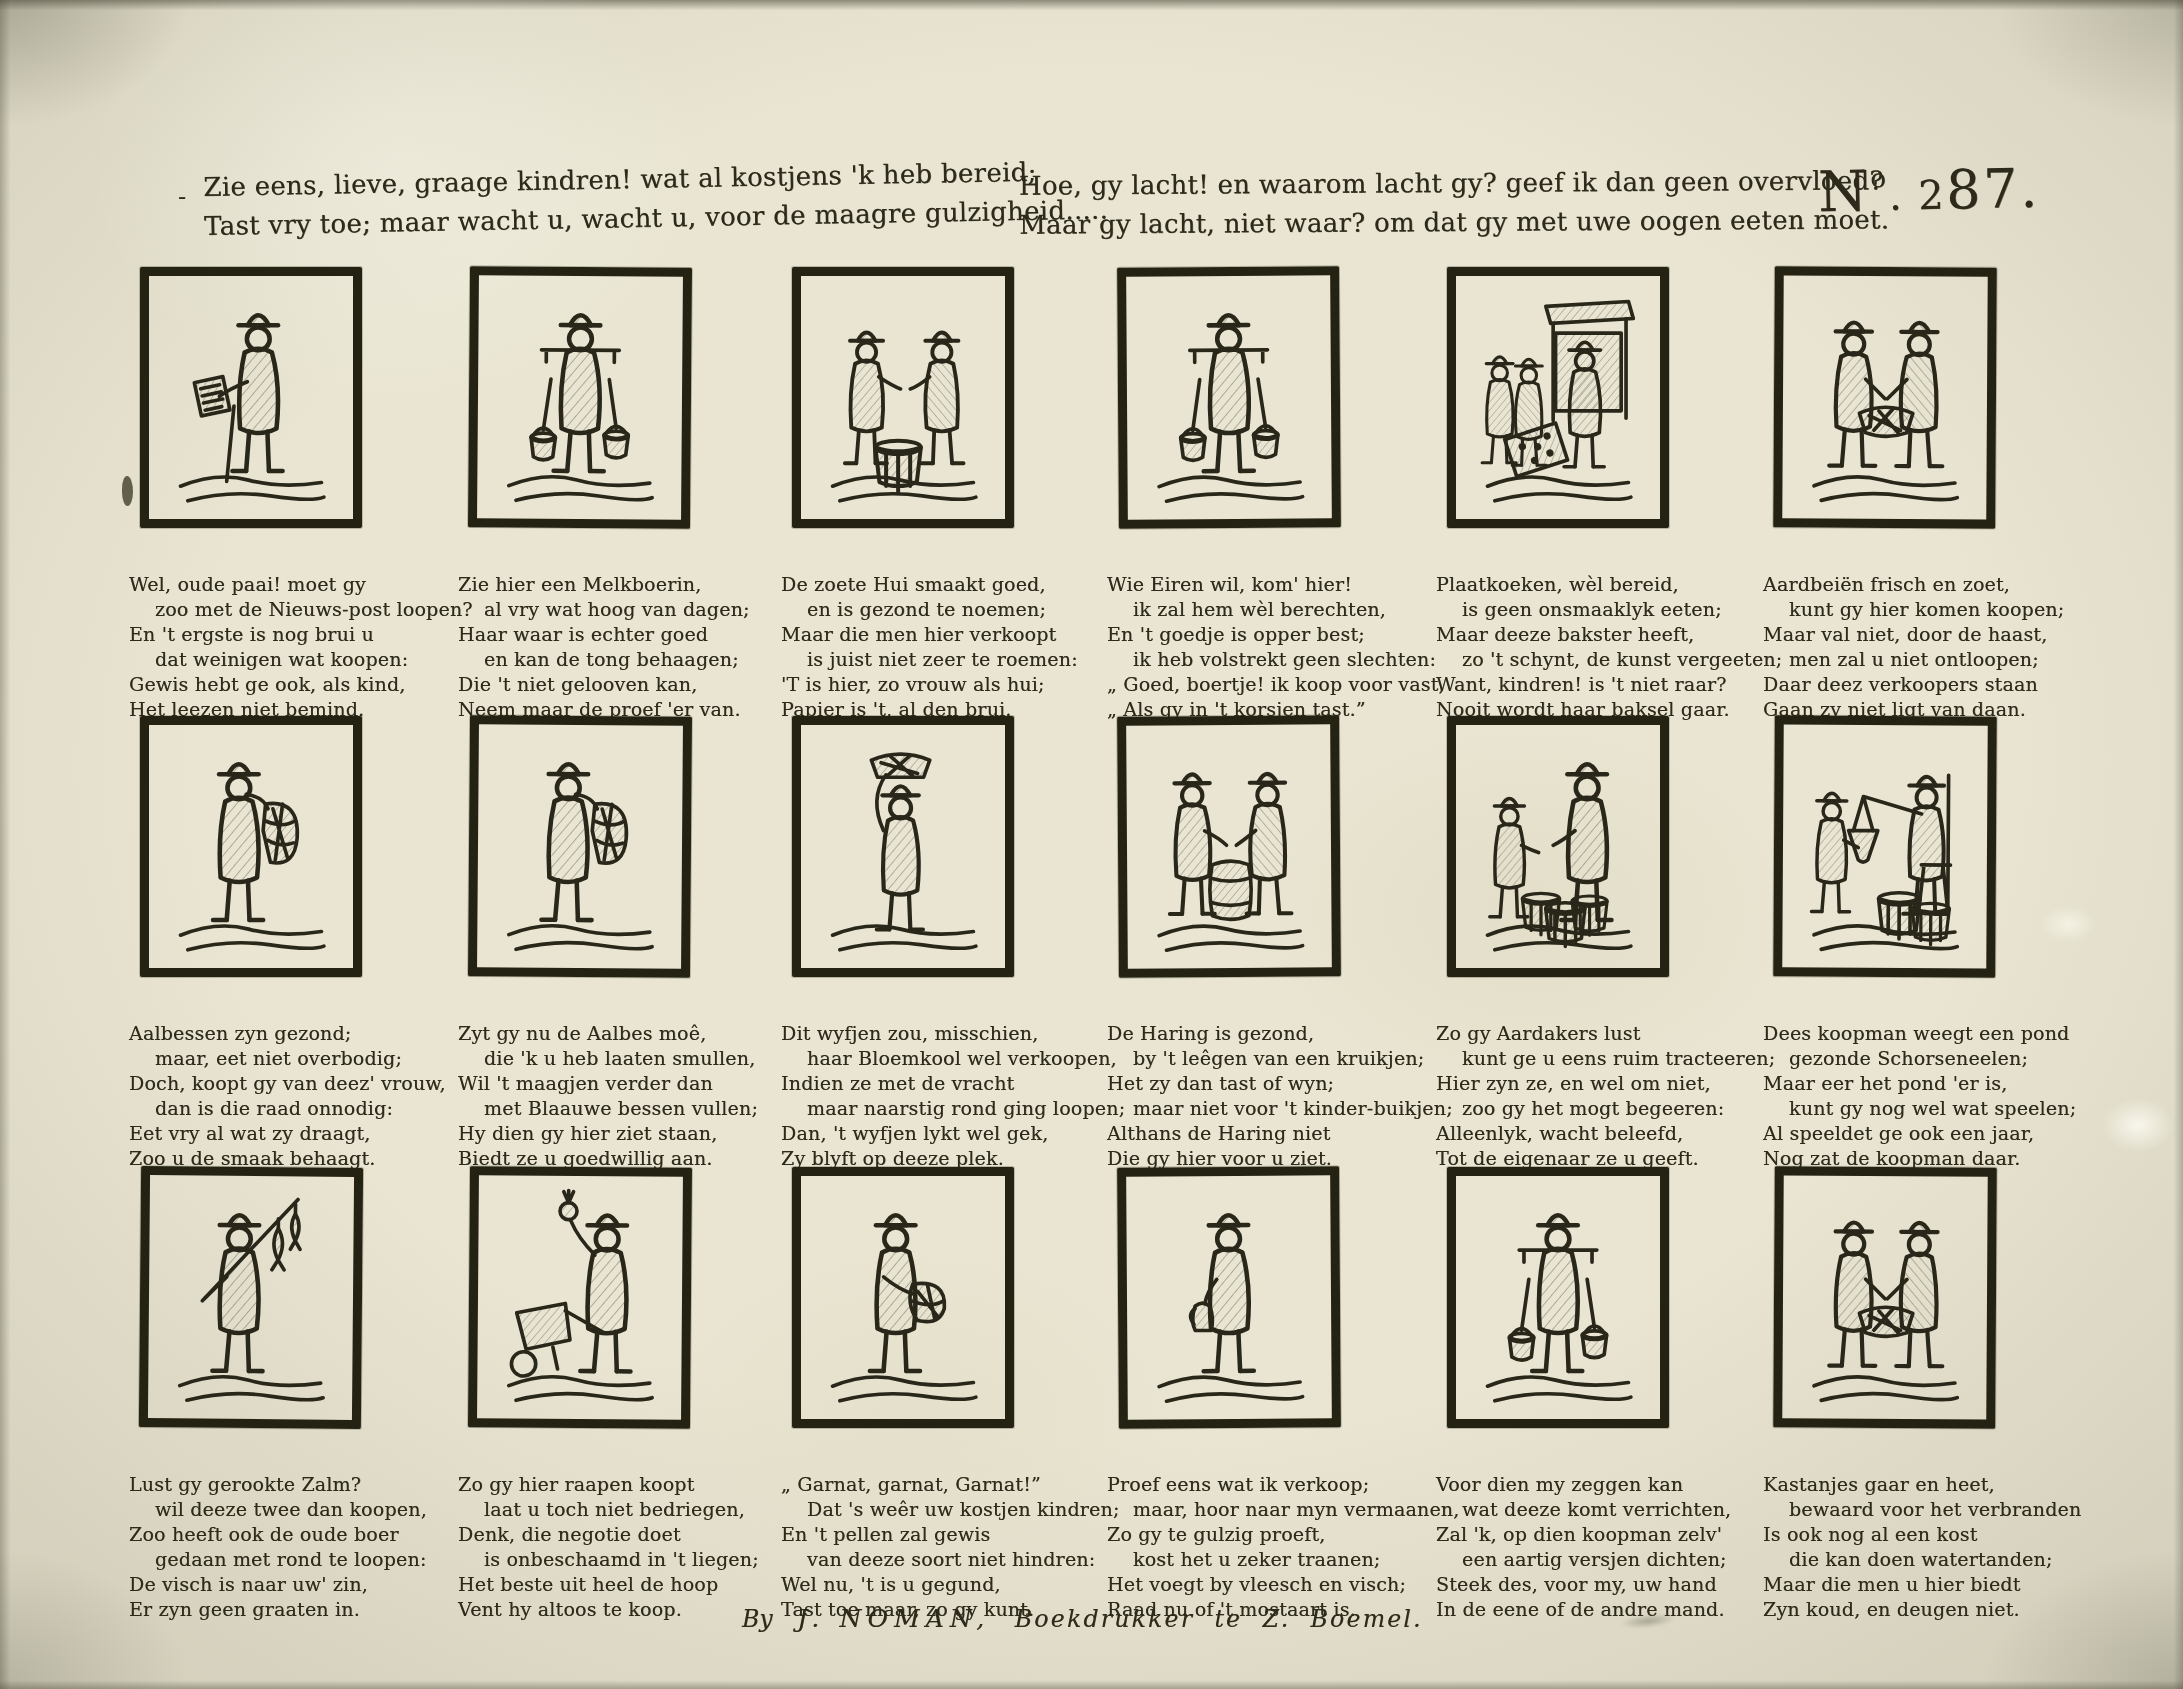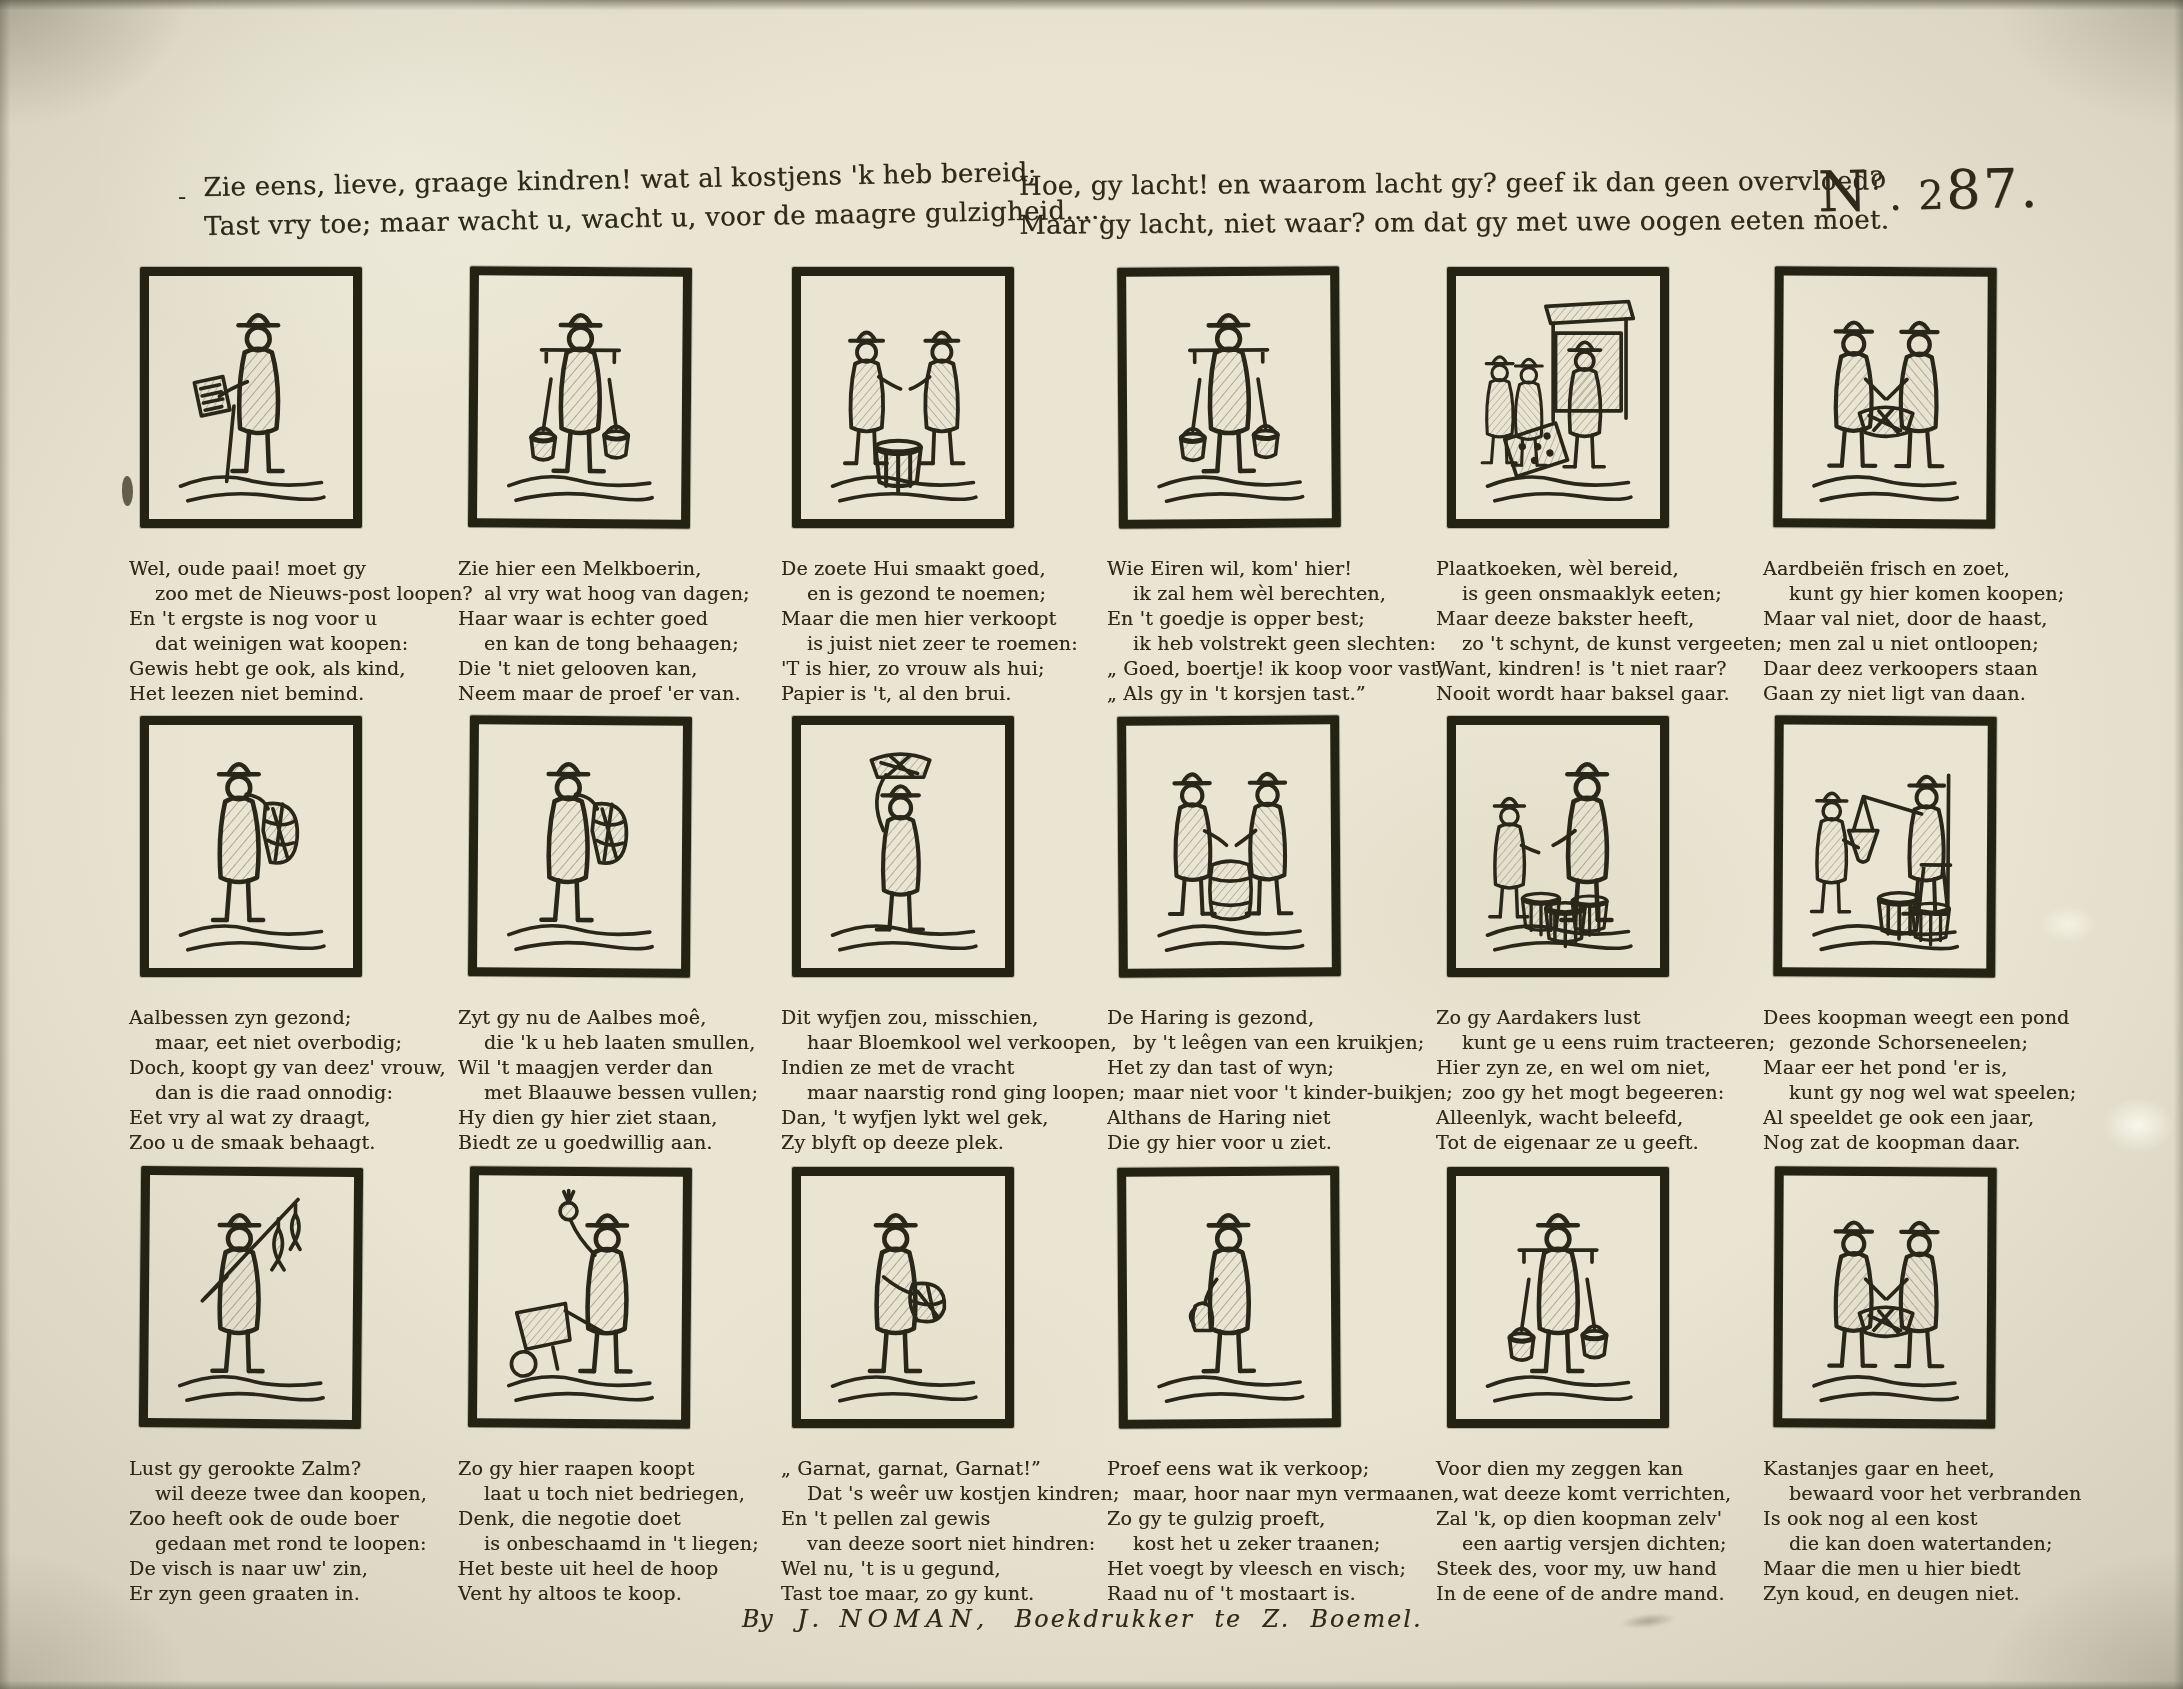--- a/index.html
+++ b/index.html
@@ -33,21 +33,21 @@
   .no-n{font-size:56px;} .no-sup{font-size:26px;vertical-align:23px;margin-left:0.9px;}
   .no-dot{font-size:40px;} .no-d1{font-size:40px;margin-left:14px;} .no-d2{font-size:54px;}
   .cell{position:absolute;width:314px;}
   .c1{left:129px;} .c2{left:458px;} .c3{left:781px;} .c4{left:1107px;} .c5{left:1436px;} .c6{left:1763px;}
   .r1{top:267px;} .r2{top:716px;} .r3{top:1167px;}
   .woodcut{width:204px;height:243px;border:9.6px solid #242213;border-radius:1.7px;margin-left:10.5px;
            box-shadow:0 0 0 0.9px rgba(36,34,19,.25);}
   .c2 .woodcut{transform:rotate(.45deg);} .c4 .woodcut{transform:rotate(-.4deg);}
   .c6 .woodcut{transform:rotate(.35deg);} .r3.c1 .woodcut{transform:rotate(.5deg);}
   .cut{width:100%;height:100%;display:block;}
-  .verse{margin-top:28px;}
+  .verse{margin-top:44px;}
   .vline{font-size:19px;line-height:25px;white-space:nowrap;letter-spacing:0.2px;
          text-shadow:0.3px 0.3px 0 rgba(45,42,27,.55);}
   .vline:nth-child(2),.vline:nth-child(4){padding-left:26px;}
   .imprint{position:absolute;left:742px;top:1604px;width:629px;text-align:center;font-style:italic;
            font-size:23.6px;white-space:nowrap;text-shadow:0.3px 0.3px 0 rgba(45,42,27,.5);}
   .imp-name{letter-spacing:6.1px;margin:0 17px;font-size:25px;}
   .imp-rest{letter-spacing:2.2px;word-spacing:10.5px;}
   .smudge{position:absolute;left:1620px;top:1614px;width:56px;height:14px;
           background:radial-gradient(closest-side,rgba(90,88,70,.4),transparent);
           filter:blur(0.9px);transform:rotate(-6deg);}
@@ -256,21 +256,21 @@
   <div id="grid">
       <div class="cell r1 c1">
     <div class="woodcut">
       <svg class="cut" viewBox="-14 5 160 200" preserveAspectRatio="xMidYMid meet" aria-hidden="true">
             <use href="#fig-news"></use>
           </svg>
     </div>
     <div class="verse">
       <div class="vline">Wel, oude paai! moet gy</div>
       <div class="vline">zoo met de Nieuws-post loopen?</div>
-      <div class="vline">En 't ergste is nog voor u</div>
+      <div class="vline">En 't ergste is nog brui u</div>
       <div class="vline">dat weinigen wat koopen:</div>
       <div class="vline">Gewis hebt ge ook, als kind,</div>
       <div class="vline">Het leezen niet bemind.</div>
     </div>
   </div>
       <div class="cell r1 c2">
     <div class="woodcut">
       <svg class="cut" viewBox="-14 5 160 200" preserveAspectRatio="xMidYMid meet" aria-hidden="true">
             <use href="#fig-yoke"></use>
           </svg>

